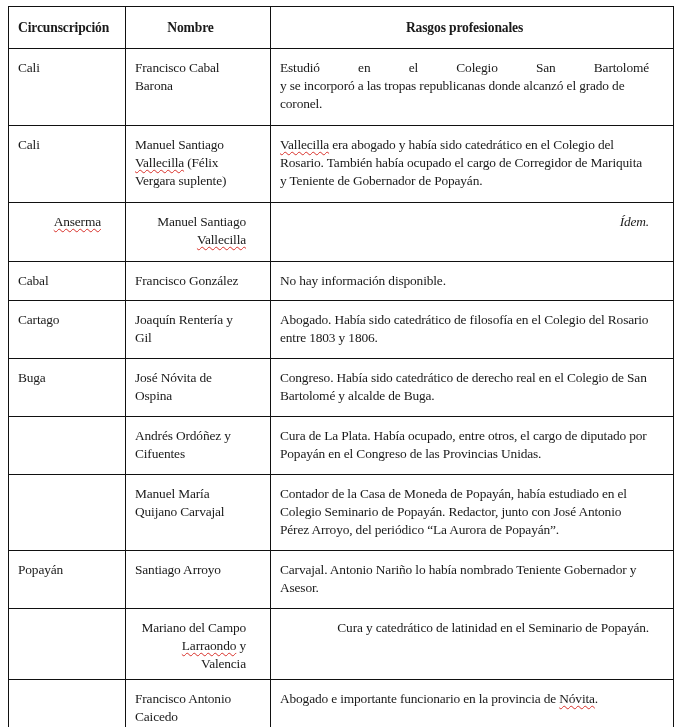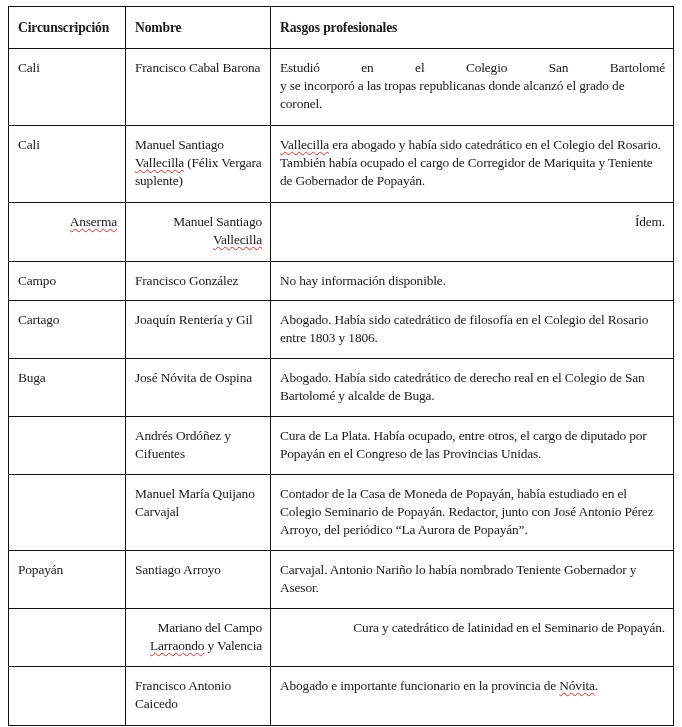--- a/index.html
+++ b/index.html
@@ -26,44 +26,45 @@
       line-height: 18px;
       letter-spacing: -0.15px;
     }
     table.doc-table col.c1 { width: 117px; }
     table.doc-table col.c2 { width: 145px; }
     table.doc-table col.c3 { width: 403px; }
     table.doc-table th,
     table.doc-table td {
       border: 1.3px solid #111111;
       vertical-align: top;
-      padding: 10px 8px 6px 9px;
+      padding: 10px 24px 6px 9px;
       text-align: left;
     }
     table.doc-table th {
       font-weight: bold;
+      text-align: center;
       vertical-align: middle;
       height: 29px;
       padding-top: 6px;
       padding-bottom: 6px;
       font-size: 13.6px;
     }
     table.doc-table th.h-circ { text-align: left; padding-left: 9px; }
     td.desc { text-align: justify; }
     .first-line-just {
       display: block;
       text-align: justify;
       text-align-last: justify;
     }
     .spell {
       text-decoration: underline wavy #d8302a;
       text-decoration-thickness: 1px;
       text-underline-offset: 2px;
     }
-    .italic { }
+    .italic { font-style: italic; }
     tr.r1 td { height: 60px; }
     tr.r2 td { height: 60px; }
     tr.r3 td { height: 42px; text-align: right; }
     tr.r4 td { height: 22px; }
     tr.r5 td { height: 41px; }
     tr.r6 td { height: 41px; }
     tr.r7 td { height: 41px; }
     tr.r8 td { height: 59px; }
     tr.r9 td { height: 41px; }
     tr.r10 td { height: 41px; text-align: right; }
@@ -101,35 +102,35 @@
       <td class="desc"><span class="spell">Vallecilla</span><span> era abogado y había sido catedrático en el Colegio del Rosario. También había ocupado el cargo de Corregidor de Mariquita y Teniente de Gobernador de Popayán.</span></td>
     </tr>
 
     <tr class="r3">
       <td><span class="spell">Anserma</span></td>
       <td><span>Manuel Santiago</span><br><span class="spell">Vallecilla</span></td>
       <td class="desc"><span class="italic">Ídem.</span></td>
     </tr>
 
     <tr class="r4">
-      <td>Campo</td>
+      <td>Cabal</td>
       <td>Francisco González</td>
       <td class="desc">No hay información disponible.</td>
     </tr>
 
     <tr class="r5">
       <td>Cartago</td>
       <td>Joaquín Rentería y Gil</td>
       <td class="desc">Abogado. Había sido catedrático de filosofía en el Colegio del Rosario entre 1803 y 1806.</td>
     </tr>
 
     <tr class="r6">
       <td>Buga</td>
       <td>José Nóvita de Ospina</td>
-      <td class="desc">Abogado. Había sido catedrático de derecho real en el Colegio de San Bartolomé y alcalde de Buga.</td>
+      <td class="desc">Congreso. Había sido catedrático de derecho real en el Colegio de San Bartolomé y alcalde de Buga.</td>
     </tr>
 
     <tr class="r7">
       <td></td>
       <td>Andrés Ordóñez y Cifuentes</td>
       <td class="desc">Cura de La Plata. Había ocupado, entre otros, el cargo de diputado por Popayán en el Congreso de las Provincias Unidas.</td>
     </tr>
 
     <tr class="r8">
       <td></td>

